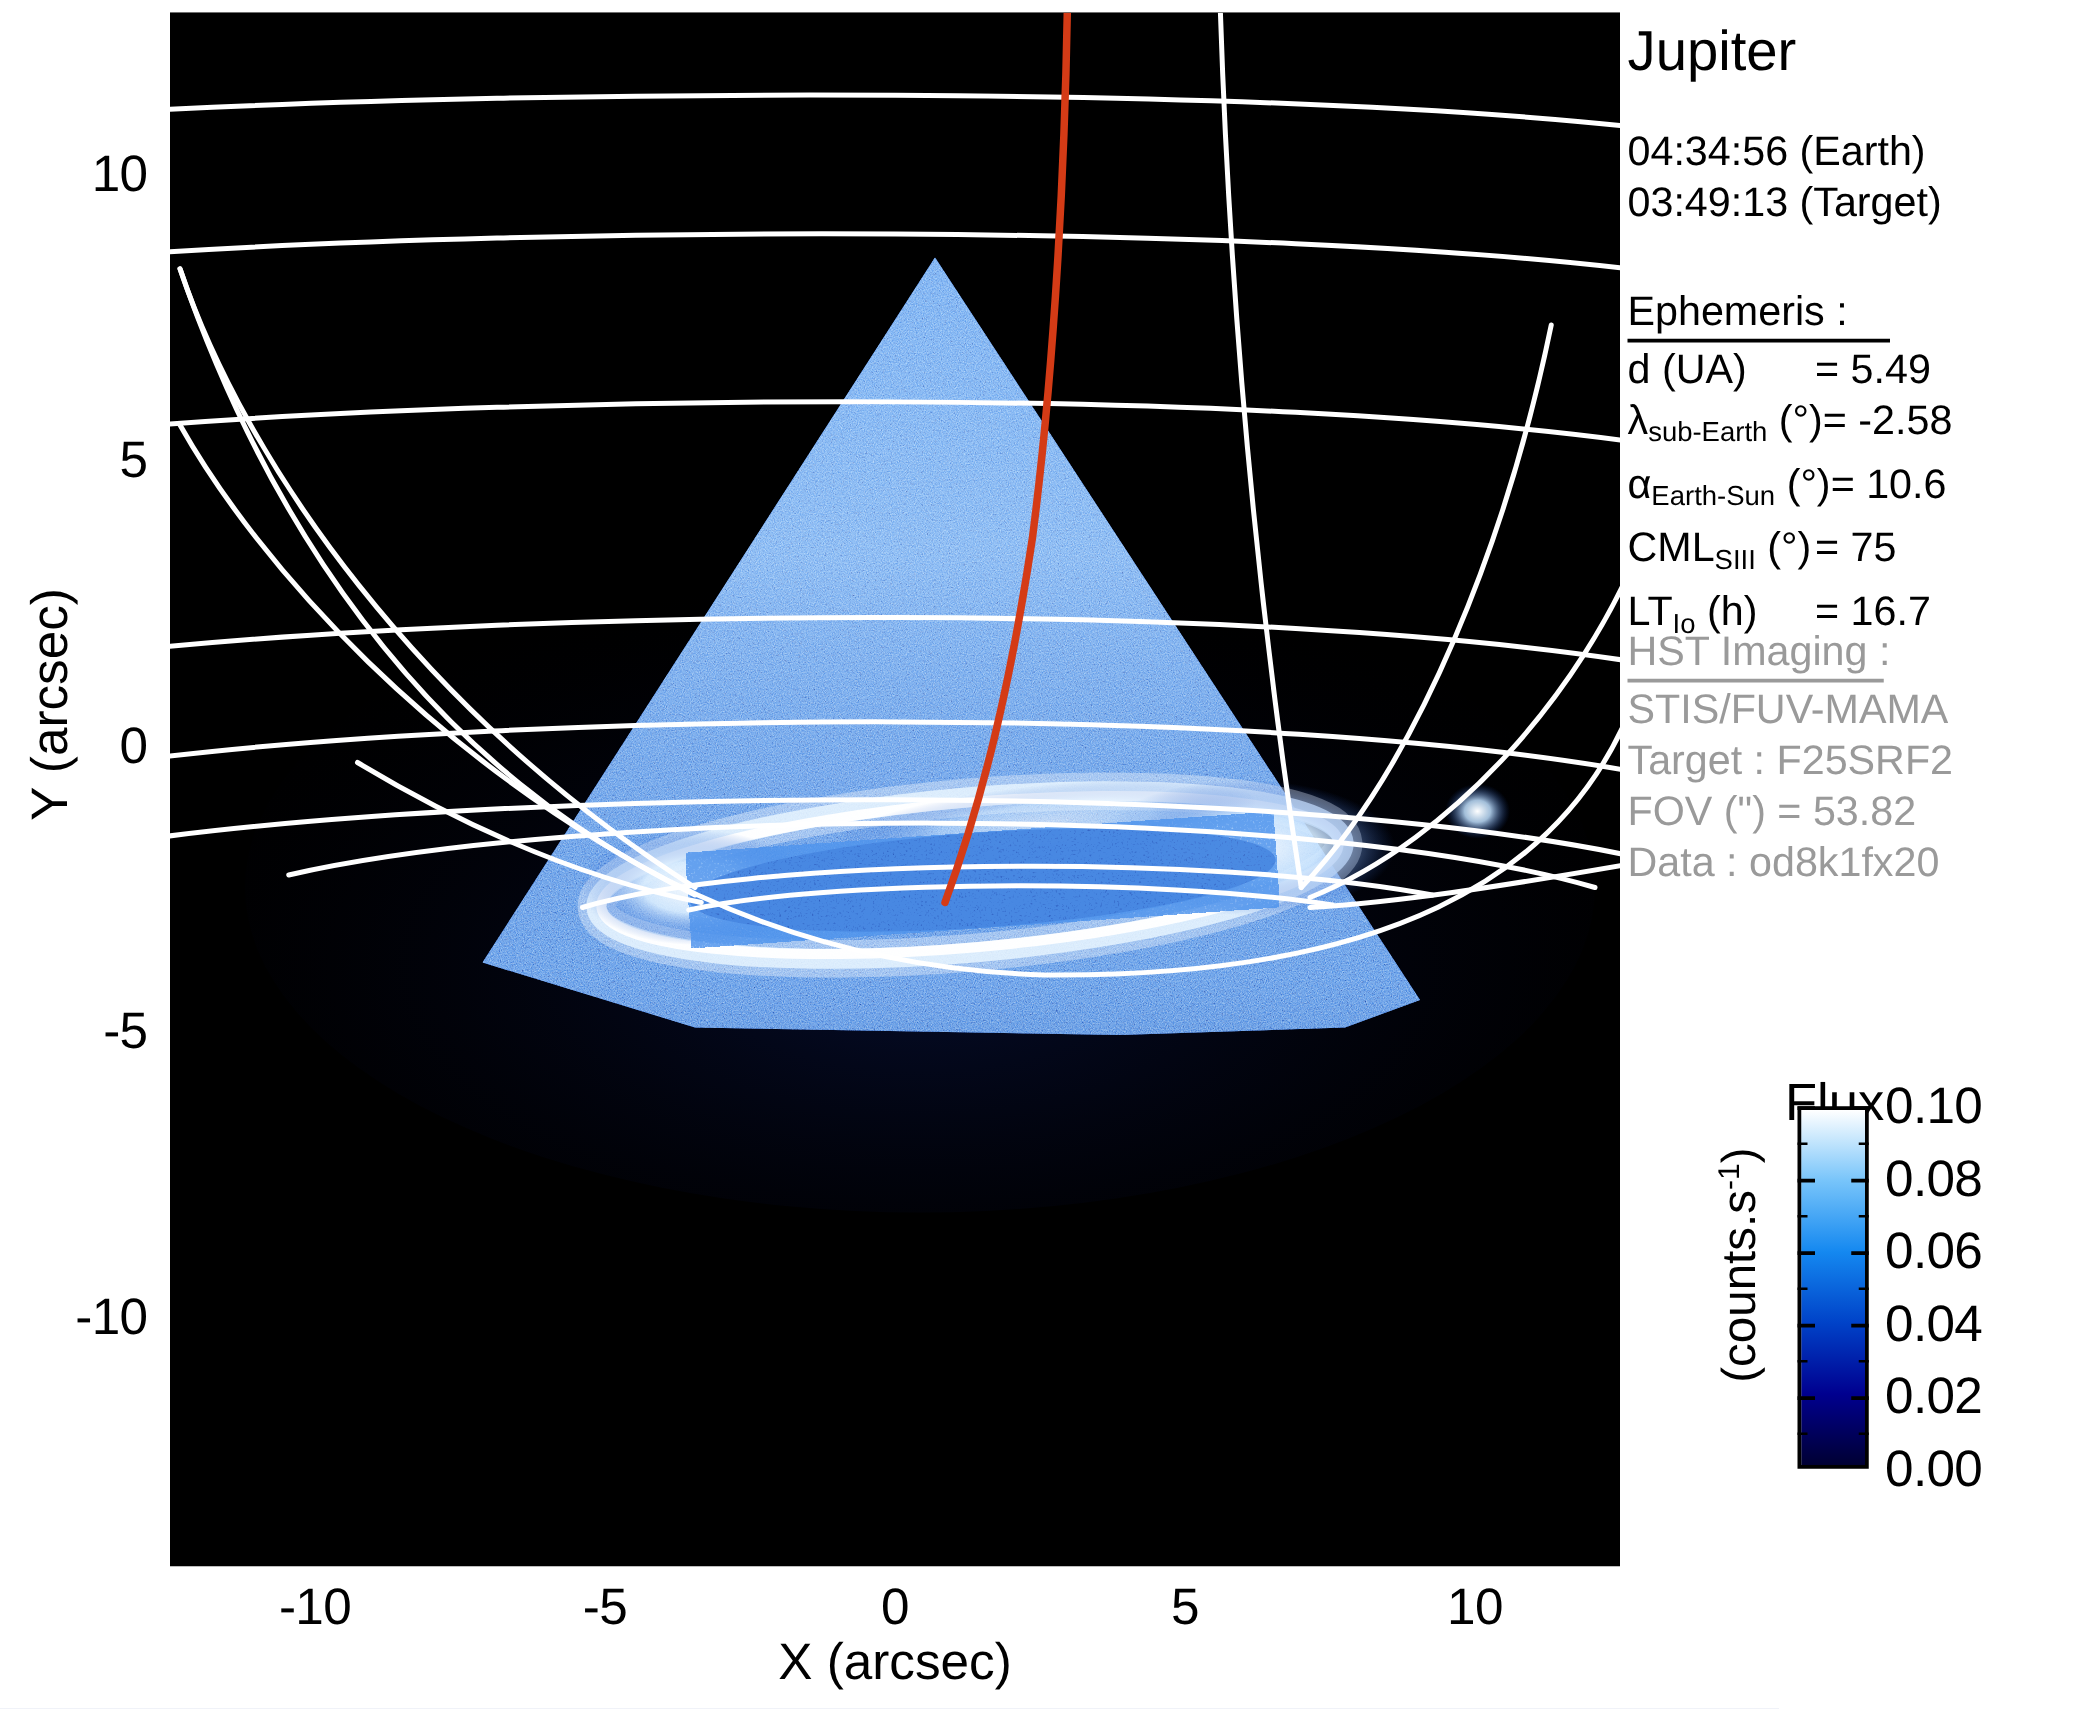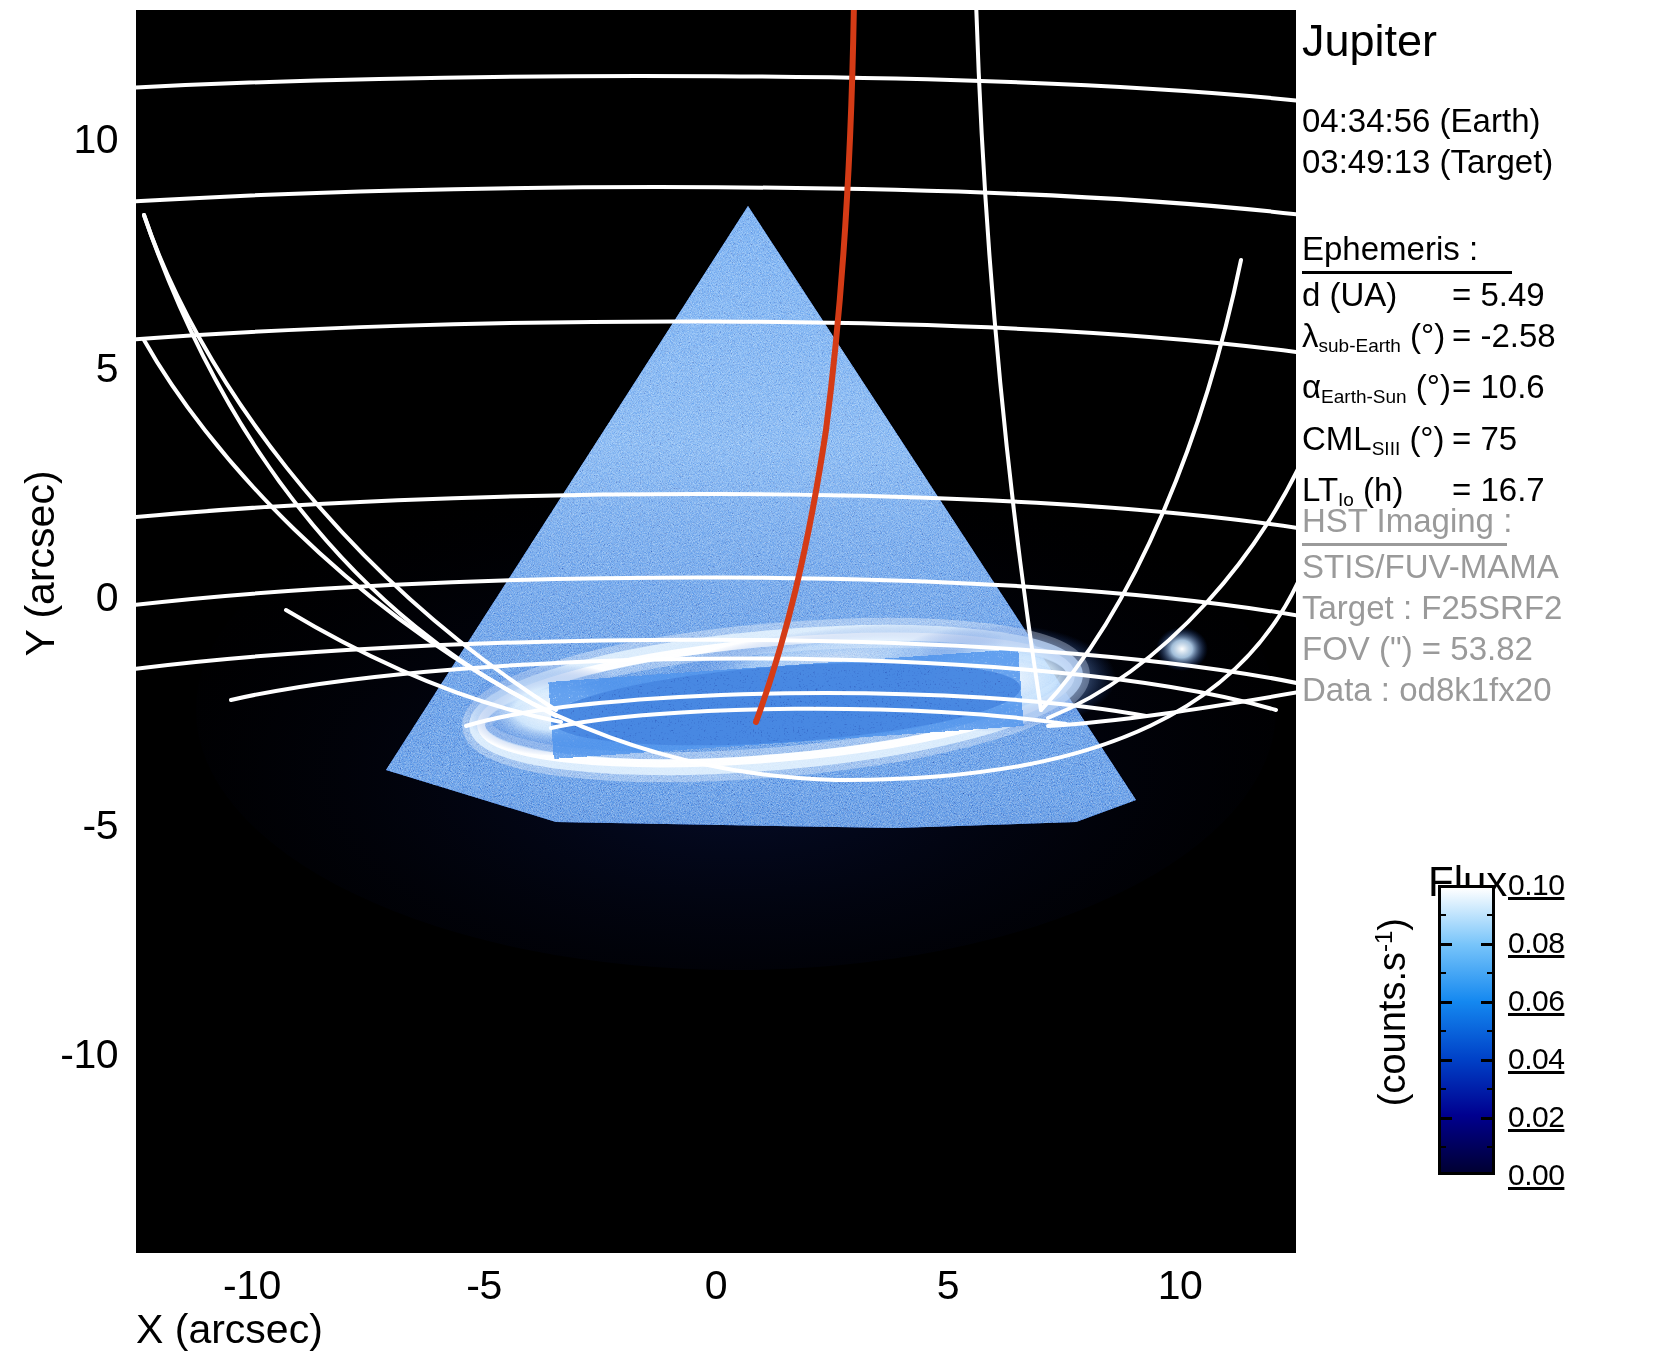--- a/index.html
+++ b/index.html
@@ -10,48 +10,48 @@
   #plot-panel{position:absolute;left:136px;top:10px;width:1160px;height:1243px;
               background:#000;overflow:hidden;}
   #plot-svg{position:absolute;left:0;top:0;width:1160px;height:1243px;}
   .ylab-wrap{position:absolute;left:0;top:0;width:136px;height:1253px;}
   .ytick-el{position:absolute;width:118px;text-align:right;font-size:41px;
             transform:translateY(-50%);letter-spacing:-0.5px;}
   #y-axis-title{position:absolute;left:-140px;top:540px;width:360px;text-align:center;
                 font-size:41px;transform:rotate(-90deg);transform-origin:center center;}
   .xtick-el{position:absolute;top:1262px;font-size:41px;transform:translateX(-50%);
             letter-spacing:-0.5px;}
-  #x-axis-title{position:absolute;left:136px;top:1306px;width:1160px;
+  #x-axis-title{position:absolute;left:136px;top:1306px;width:1160px;text-align:center;
                 font-size:41px;}
 
   
   #info-col{position:absolute;left:1300px;top:0;width:376px;height:1367px;}
   #title-text{position:absolute;left:2px;top:12px;font-size:45px;line-height:58px;}
   .blk{position:absolute;left:2px;font-size:33px;line-height:41px;white-space:nowrap;}
   #date-block{top:100px;}
   #eph-block{top:228px;}
   #hst-block{top:500px;color:#9a9a9a;}
   .hdr{position:relative;display:inline-block;}
   .hdr-rule{display:block;height:3px;background:#000;margin-top:2px;width:210px;}
   #hst-block .hdr-rule{background:#9a9a9a;width:205px;}
-  .sub{font-size:19px;vertical-align:-0.28em;letter-spacing:0px;}
+  .sub{font-size:22px;vertical-align:-0.28em;letter-spacing:0px;}
   .deg{font-size:33px;}
   .eph-row{display:block;}
   .eph-name{display:inline-block;min-width:150px;}
 
   
   #cbar-wrap{position:absolute;left:1300px;top:840px;width:376px;height:360px;}
   #cbar-title{position:absolute;left:128px;top:18px;font-size:42px;}
   #cbar-box{position:absolute;left:138px;top:45px;width:57px;height:290px;
             border:3px solid #000;box-sizing:border-box;
             background:linear-gradient(to top,
               #000033 0%, #00008f 20%, #0042c8 40%, #1488f0 60%,
               #77c4fa 80%, #ffffff 100%);}
-  .cb-tick-lbl{position:absolute;left:208px;font-size:30px;transform:translateY(-50%);
-               letter-spacing:-0.5px;text-decoration:underline;}
+  .cb-tick-lbl{position:absolute;left:208px;font-size:41px;transform:translateY(-50%);
+               letter-spacing:-0.5px;}
   .cb-tick{position:absolute;left:138px;width:14px;height:3px;background:#000;}
   .cb-tick.r{left:181px;}
   .cb-mtick{position:absolute;left:138px;width:8px;height:2px;background:#000;}
   .cb-mtick.r{left:187px;}
   #cbar-unit{position:absolute;left:-58px;top:150px;width:300px;text-align:center;
              font-size:38px;transform:rotate(-90deg);transform-origin:center center;}
   #cbar-unit sup{font-size:24px;vertical-align:0.55em;}
 </style>
 </head>
 <body>

